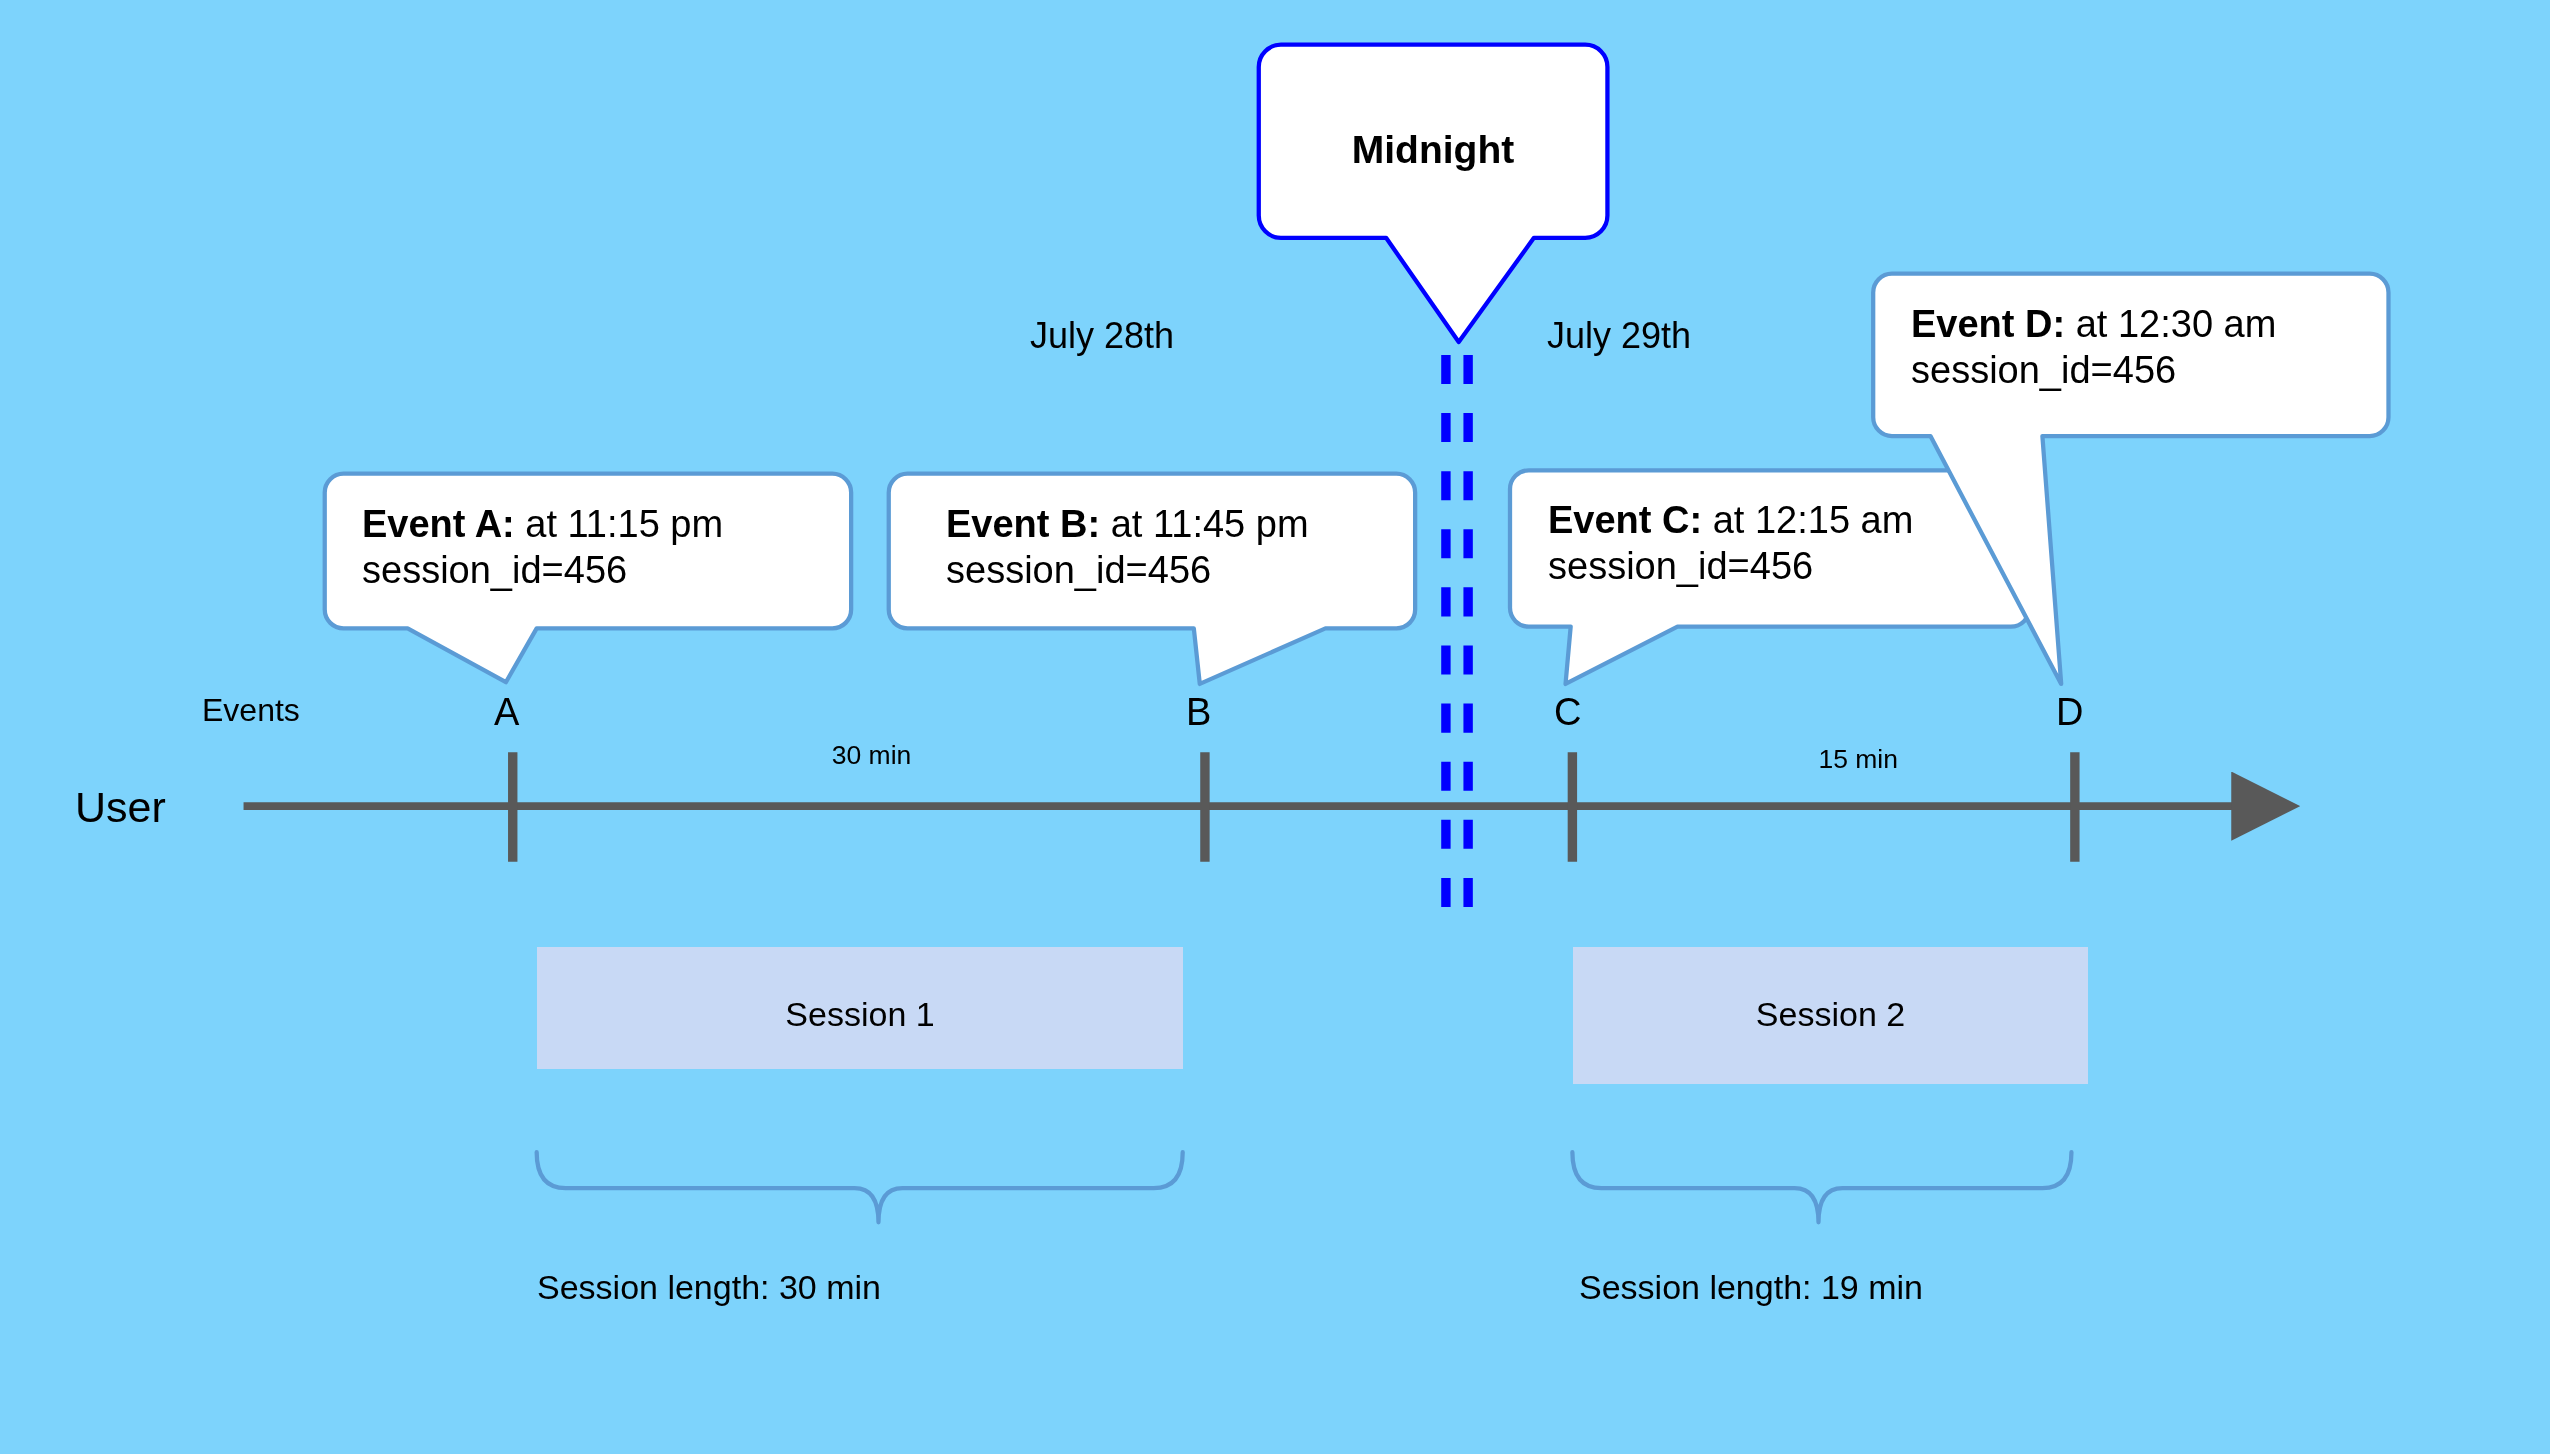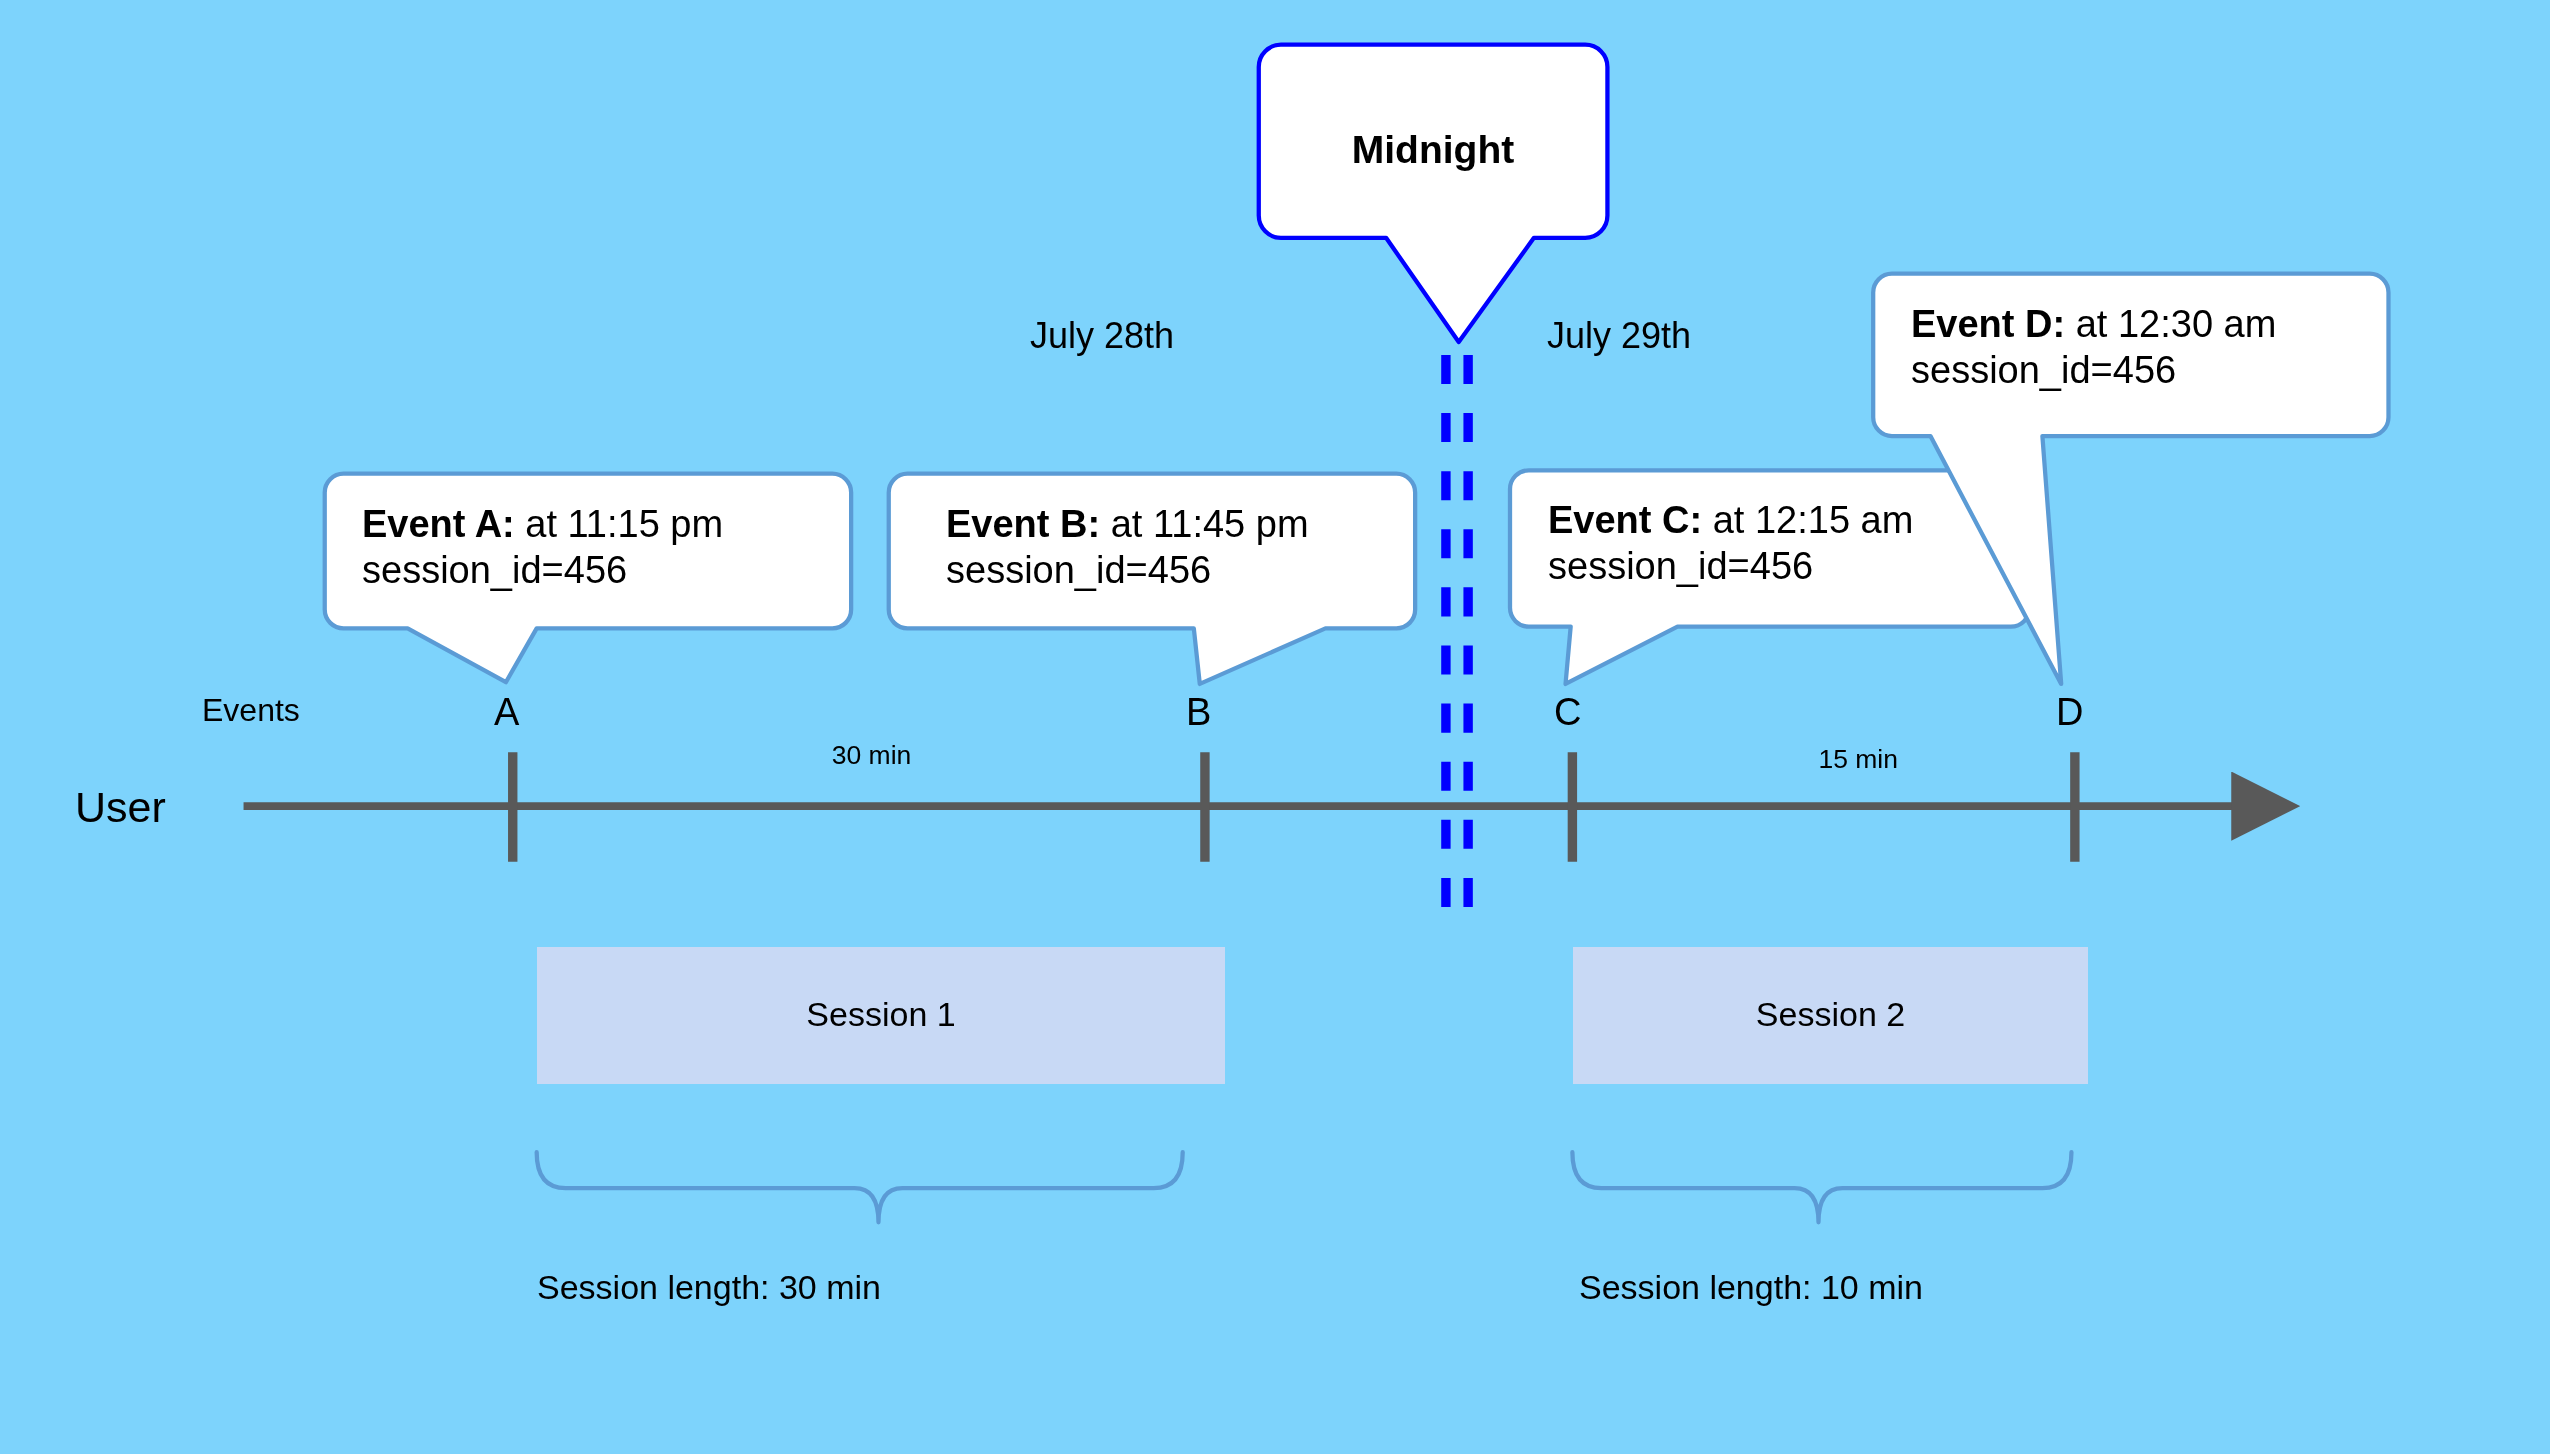--- a/index.html
+++ b/index.html
@@ -194,24 +194,24 @@
   <div class="txt axis-label-user" style="left:75px; top:783px;">User</div>
 
   <div class="txt marker-letter" style="left:494px; top:691px;">A</div>
   <div class="txt marker-letter" style="left:1186px; top:691px;">B</div>
   <div class="txt marker-letter" style="left:1554px; top:691px;">C</div>
   <div class="txt marker-letter" style="left:2056px; top:691px;">D</div>
 
   <div class="txt gap-label" style="left:803px; top:740px; width:137px; text-align:center;">30 min</div>
   <div class="txt gap-label" style="left:1761px; top:744px; width:137px; text-align:right;">15 min</div>
 
-  <div class="session-box" style="left:537px; top:947px; width:646px; height:137px;padding-left:42px;">
+  <div class="session-box" style="left:537px; top:947px; width:646px; height:122px;">
     <span class="session-label" style="top:48px;">Session 1</span>
   </div>
   <div class="session-box" style="left:1573px; top:947px; width:499px; height:137px;padding-left:16px;">
     <span class="session-label" style="top:48px;">Session 2</span>
   </div>
 
   <div class="txt length-label" style="left:537px; top:1268px;">Session length: 30 min</div>
-  <div class="txt length-label" style="left:1579px; top:1268px;">Session length: 10 min</div>
+  <div class="txt length-label" style="left:1579px; top:1268px;">Session length: 19 min</div>
 
 </div>
 
 
 </body></html>

